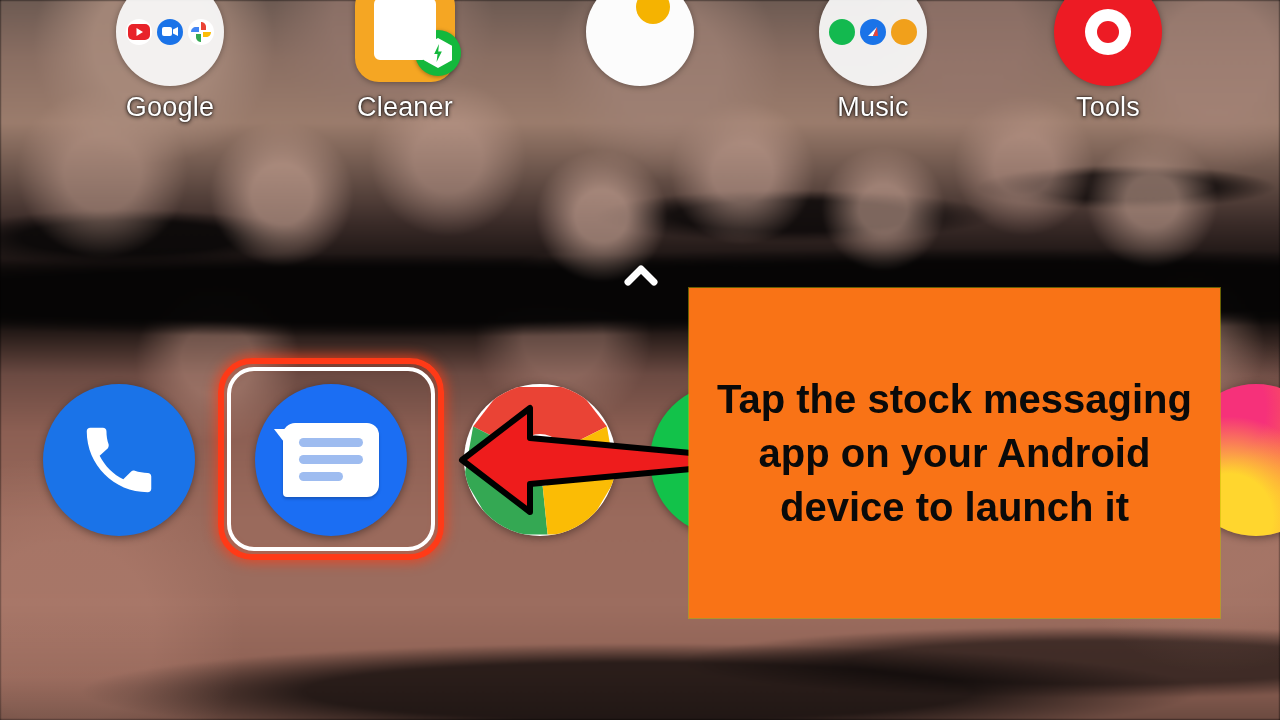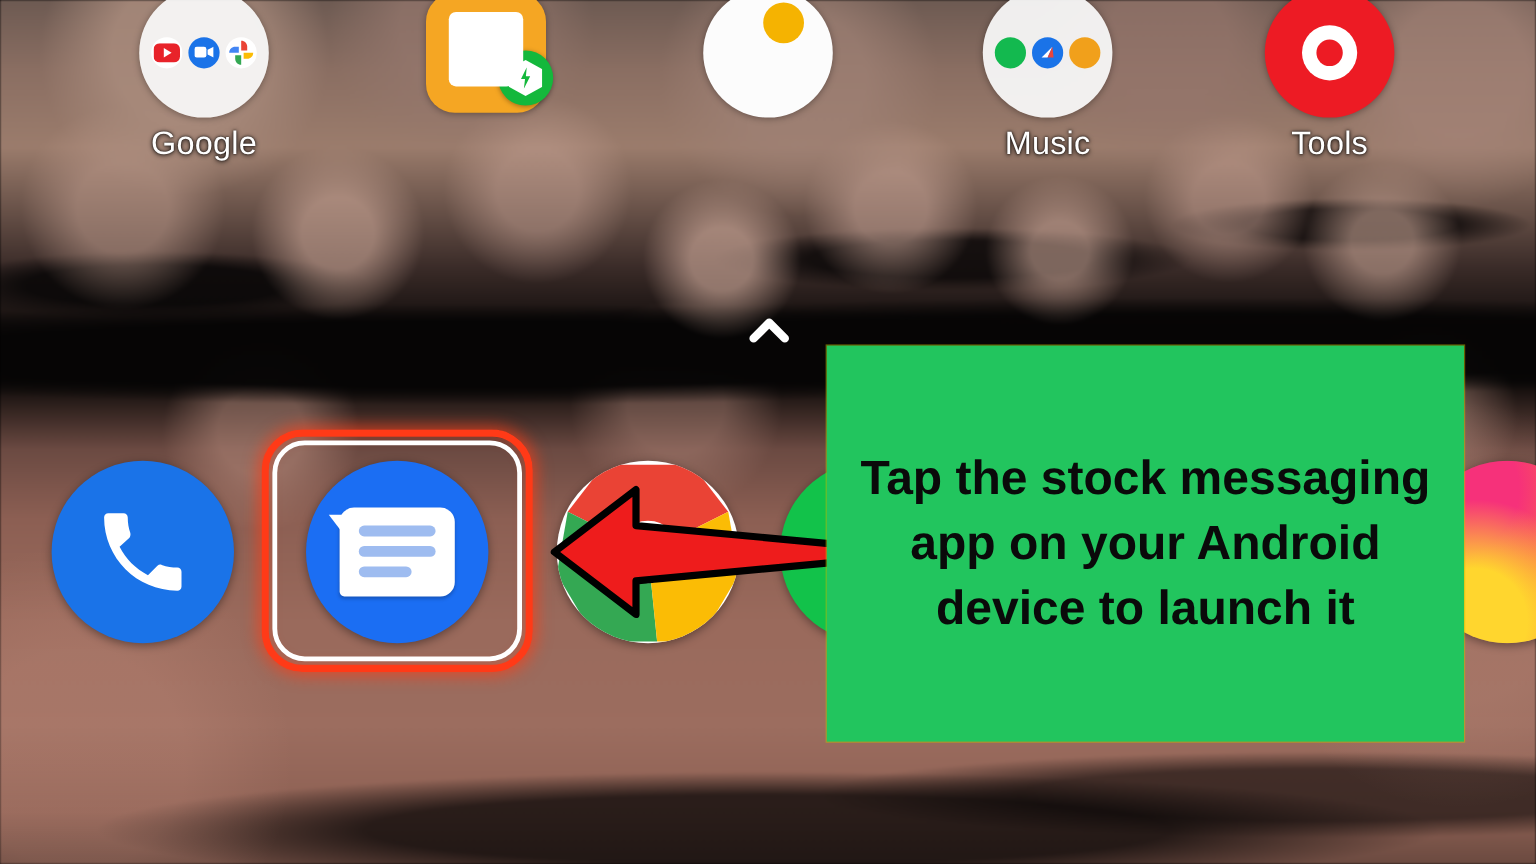--- a/index.html
+++ b/index.html
@@ -63,21 +63,21 @@
     filter:blur(1px);
   }
   .wall-soft {
     position:absolute; inset:0;
     background:
       radial-gradient(circle at 5% 88%, rgba(255,190,170,0.12) 0 90px, rgba(0,0,0,0) 180px),
       radial-gradient(circle at 95% 70%, rgba(255,200,180,0.10) 0 80px, rgba(0,0,0,0) 170px);
   }
 
   
-  .app-row { position:absolute; top:12px; left:0; width:1112px; height:150px; }
+  .app-row { position:absolute; top:0; left:0; width:1112px; height:150px; }
   .app { position:absolute; width:210px; text-align:center; }
   .app .ic {
     position:relative; width:108px; height:108px; margin:0 auto;
     display:flex; align-items:center; justify-content:center;
   }
   .app .lbl {
     margin-top:6px; color:#fff; font-size:27px; letter-spacing:.2px;
     text-shadow:0 1px 4px rgba(0,0,0,.85), 0 0 2px rgba(0,0,0,.9);
     font-family:"Liberation Sans", sans-serif;
   }
@@ -198,21 +198,21 @@
     content:""; position:absolute; inset:3px; border:4px solid #ffffff;
     border-radius:27px;
   }
 
   
   .arrow { position:absolute; left:458px; top:398px; width:248px; height:124px; }
 
   
   .callout {
     position:absolute; left:689px; top:288px; width:531px; height:330px;
-    background:#22c55e;
+    background:#f97316;
     display:flex; align-items:center; justify-content:center;
     box-shadow:0 0 0 1px rgba(200,185,0,.5);
   }
   .callout p {
     color:#0a0a0a; font-weight:bold; font-size:40px; line-height:1.35;
     text-align:center; padding:0 18px;
     font-family:"Liberation Sans", sans-serif;
   }
 
   
@@ -265,20 +265,21 @@
     <div class="app" style="left:300px;top:-22px;">
       <div class="ic">
         <div class="cleaner-ic">
           <div class="badge-green">
             <div class="hexw">
                 <div class="bolt"></div>
               </div>
           </div>
         </div>
       </div>
+      <div class="lbl">Cleaner</div>
     </div>
 
     <div class="app" style="left:535px;top:-22px;">
       <div class="ic">
         <div class="assistant-ic"></div>
       </div>
     </div>
 
     <div class="app" style="left:768px;top:-22px;">
       <div class="ic">

